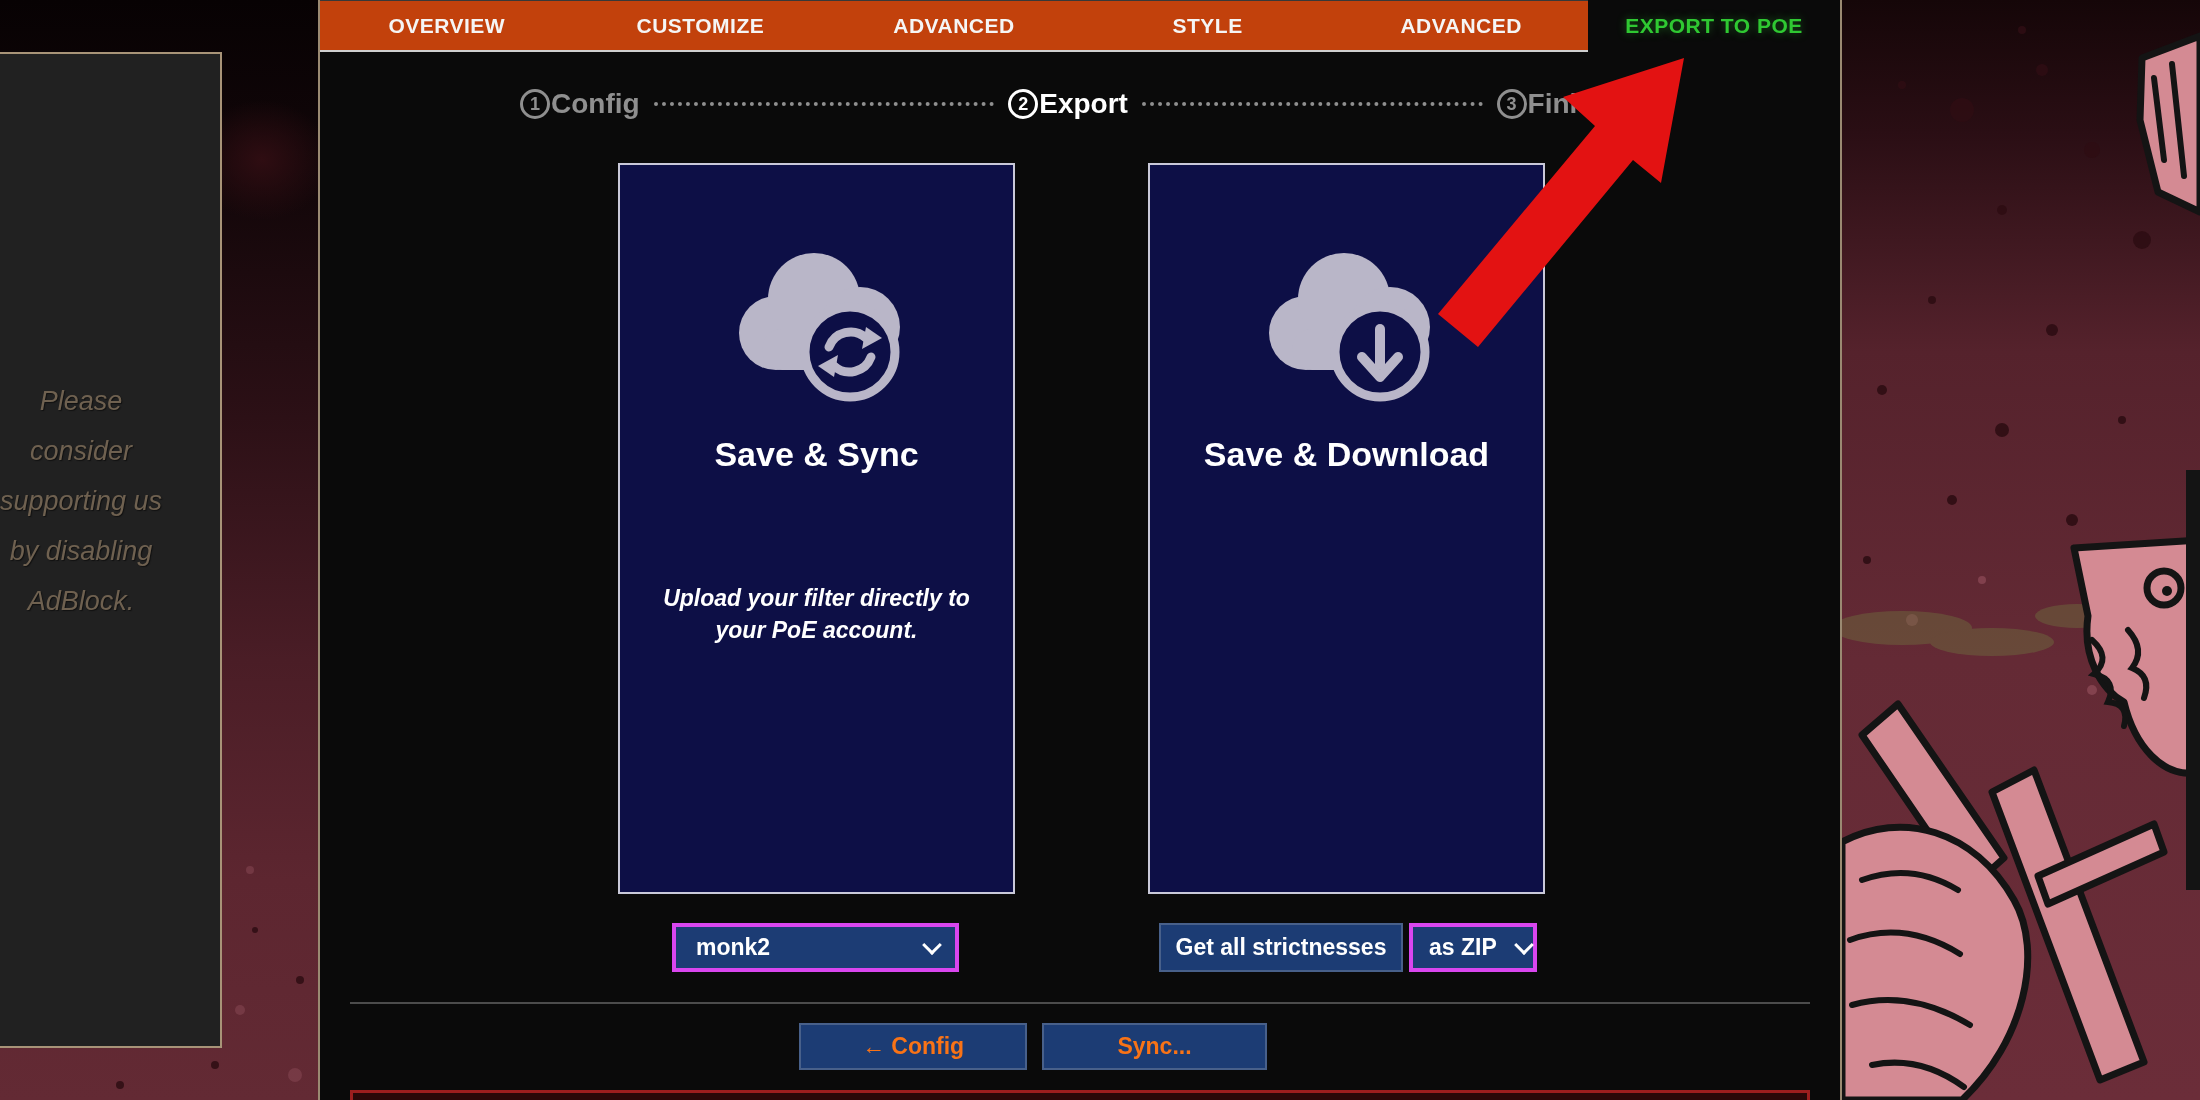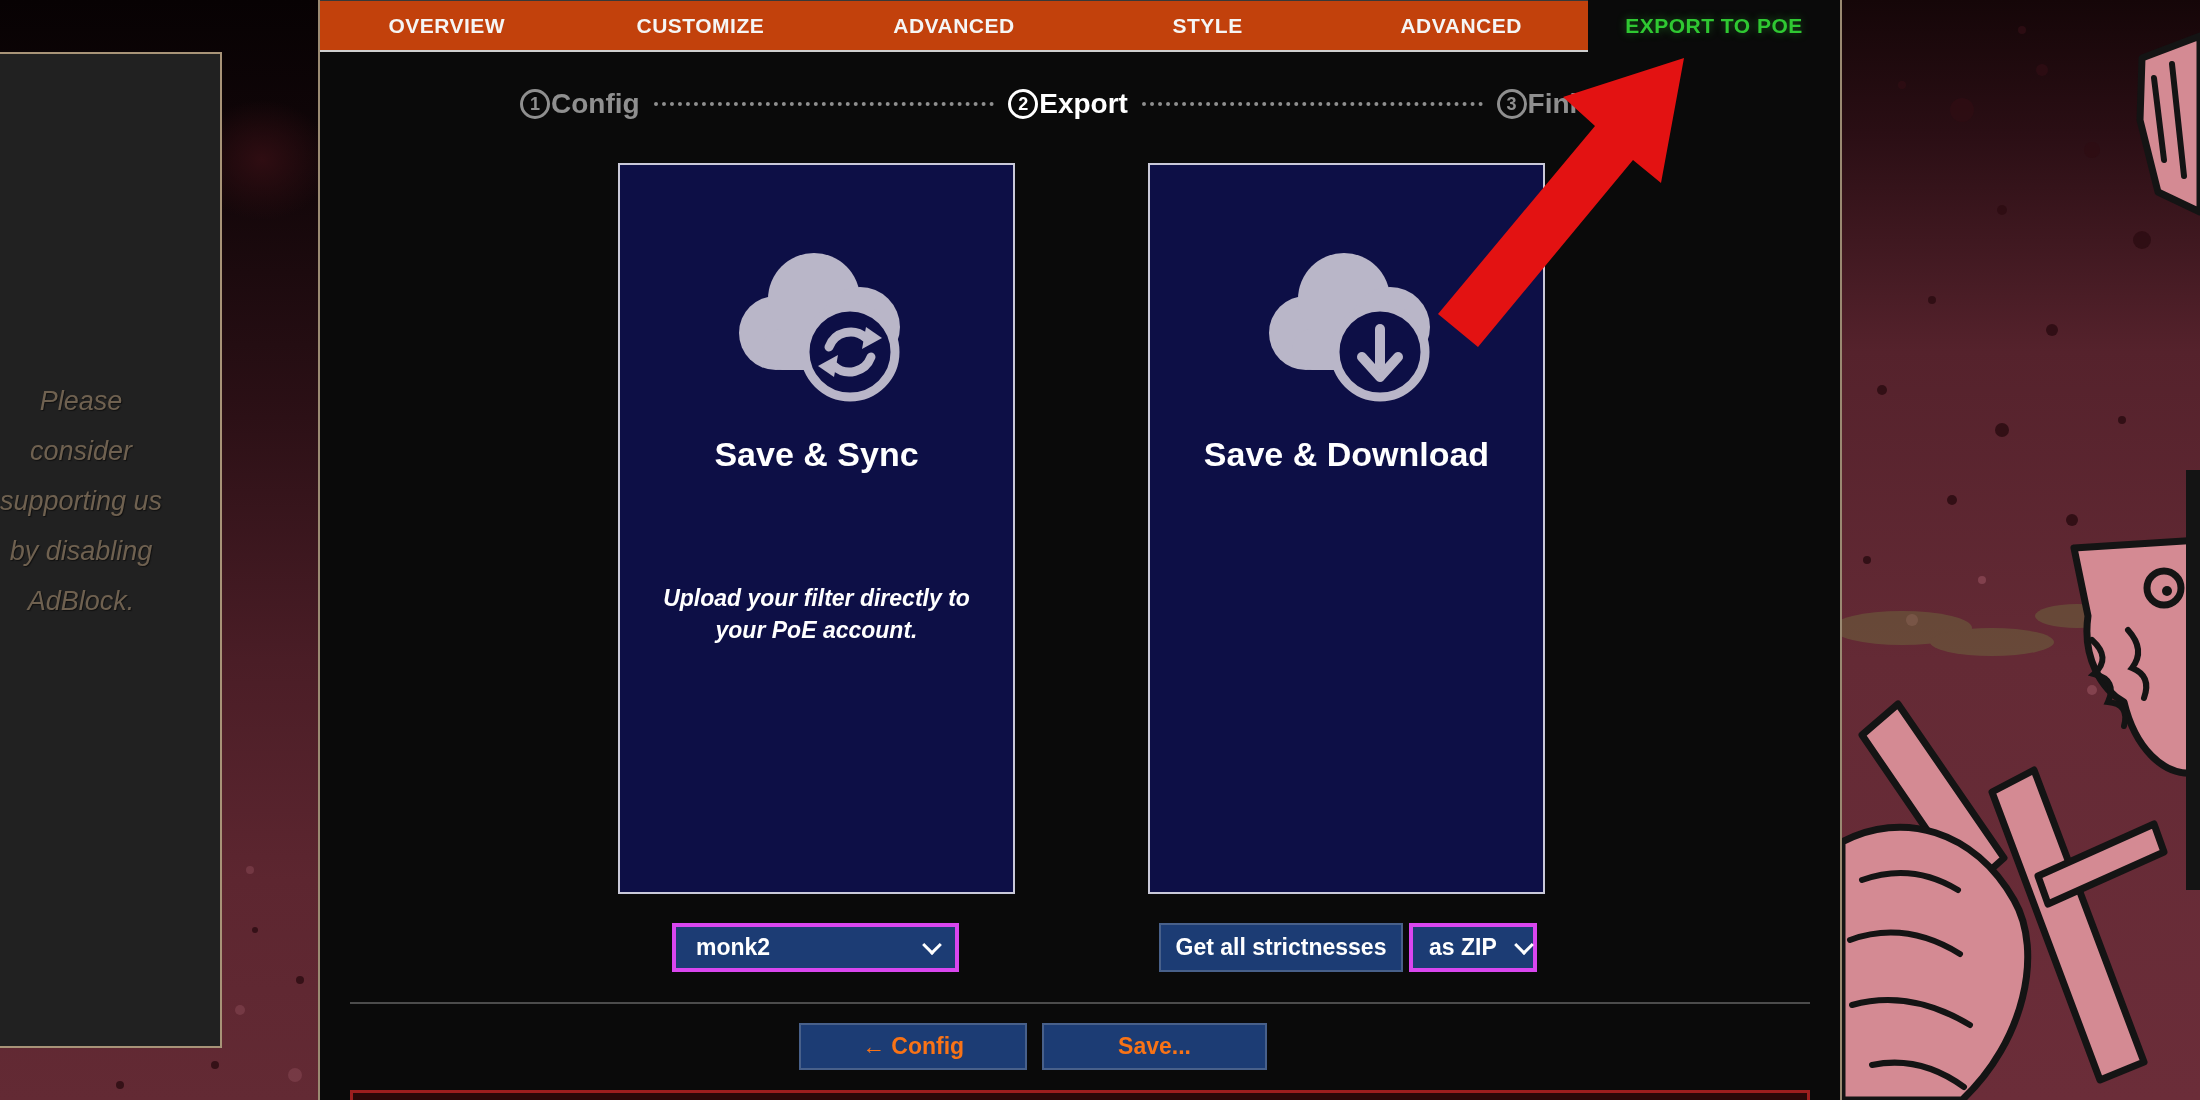--- a/index.html
+++ b/index.html
@@ -217,21 +217,21 @@
     <span>as ZIP</span>
     <span class="chev"></span>
   </div>
 
   <div class="divider"></div>
 
   <div class="footer-btn btn-config">
     <span>← Config</span>
   </div>
   <div class="footer-btn btn-more">
-    <span>Save...</span>
+    <span>Sync...</span>
   </div>
 
   <div class="red-bar"></div>
 </div>
 
 <svg class="right-art" viewBox="0 0 358 1100">
   <defs>
     <linearGradient id="gradR" x1="0" y1="0" x2="0" y2="1">
       <stop offset="0" stop-color="#150608"></stop>
       <stop offset="0.12" stop-color="#2a0e14"></stop>

